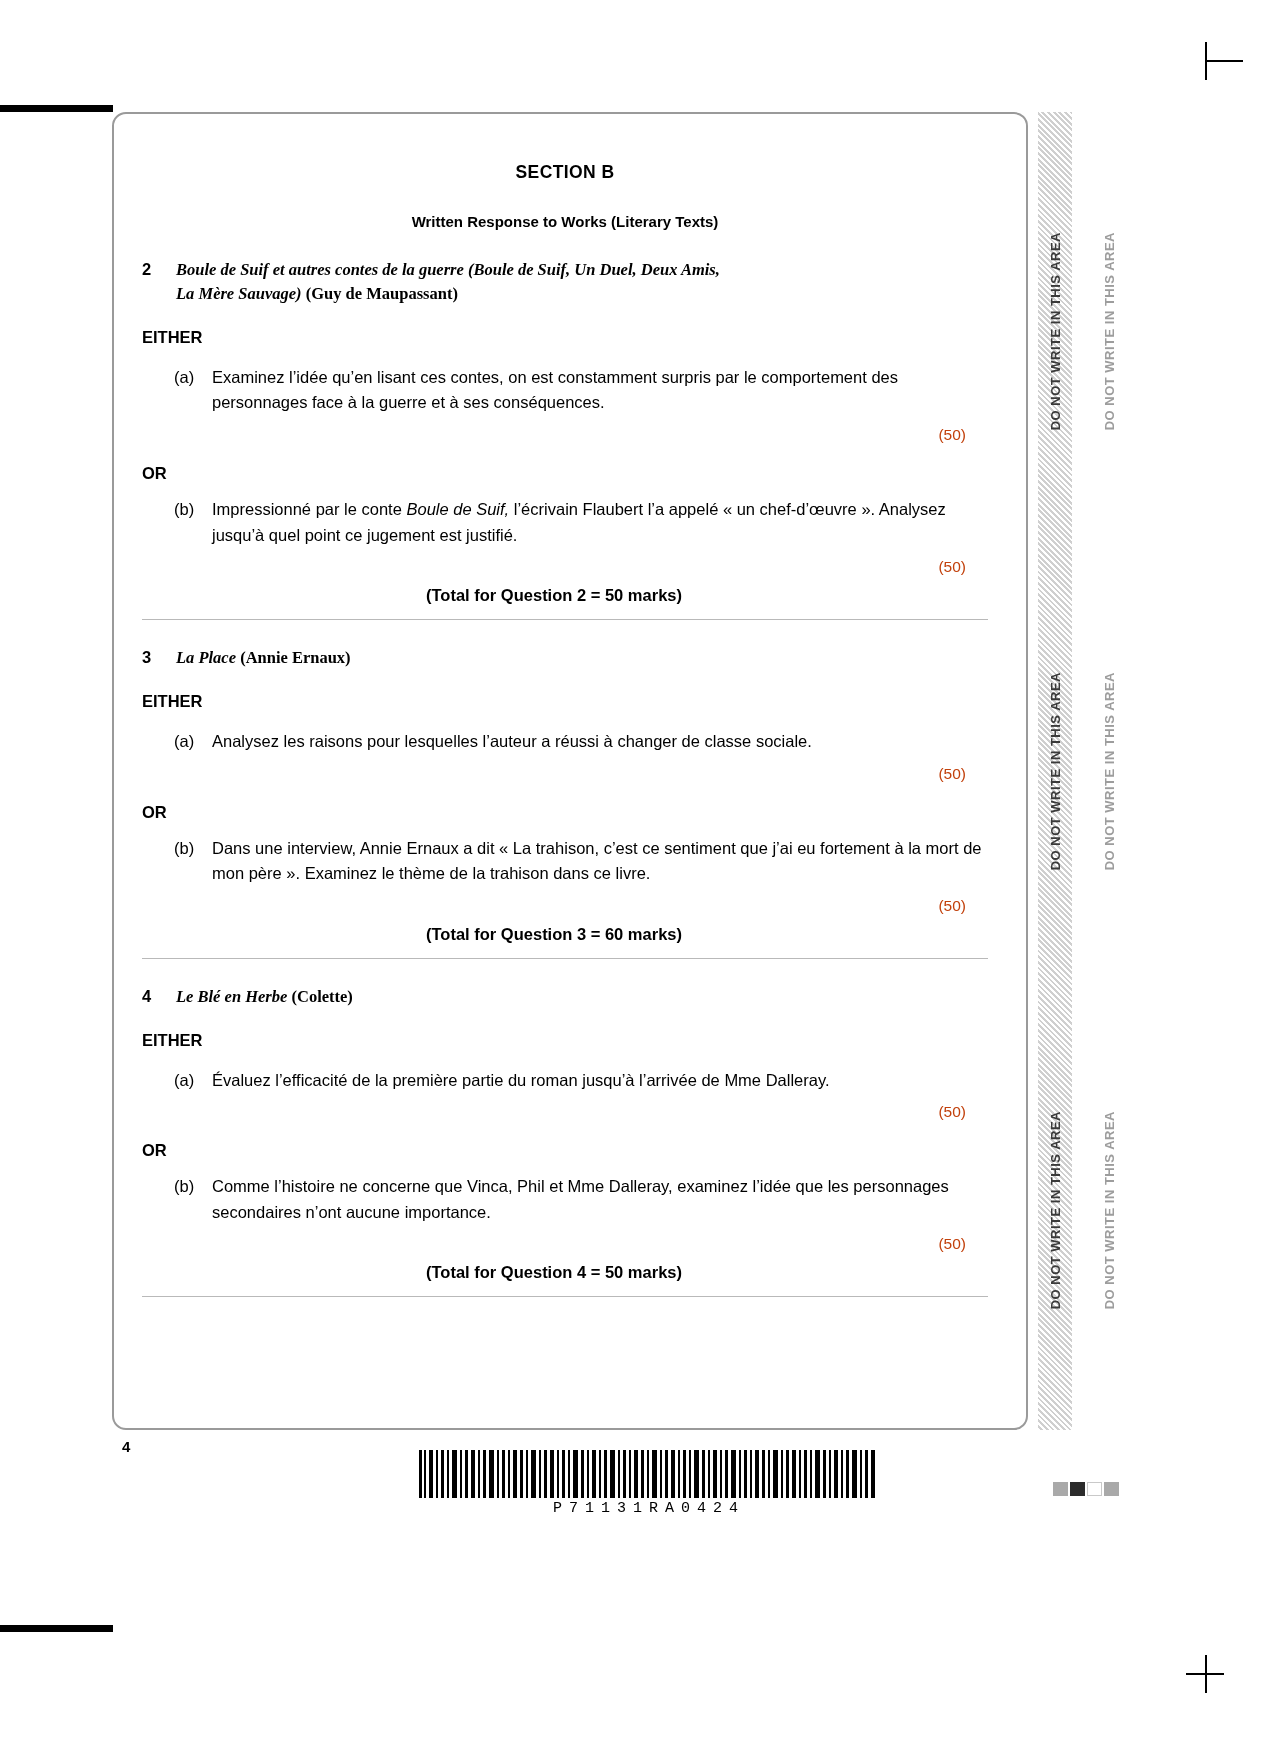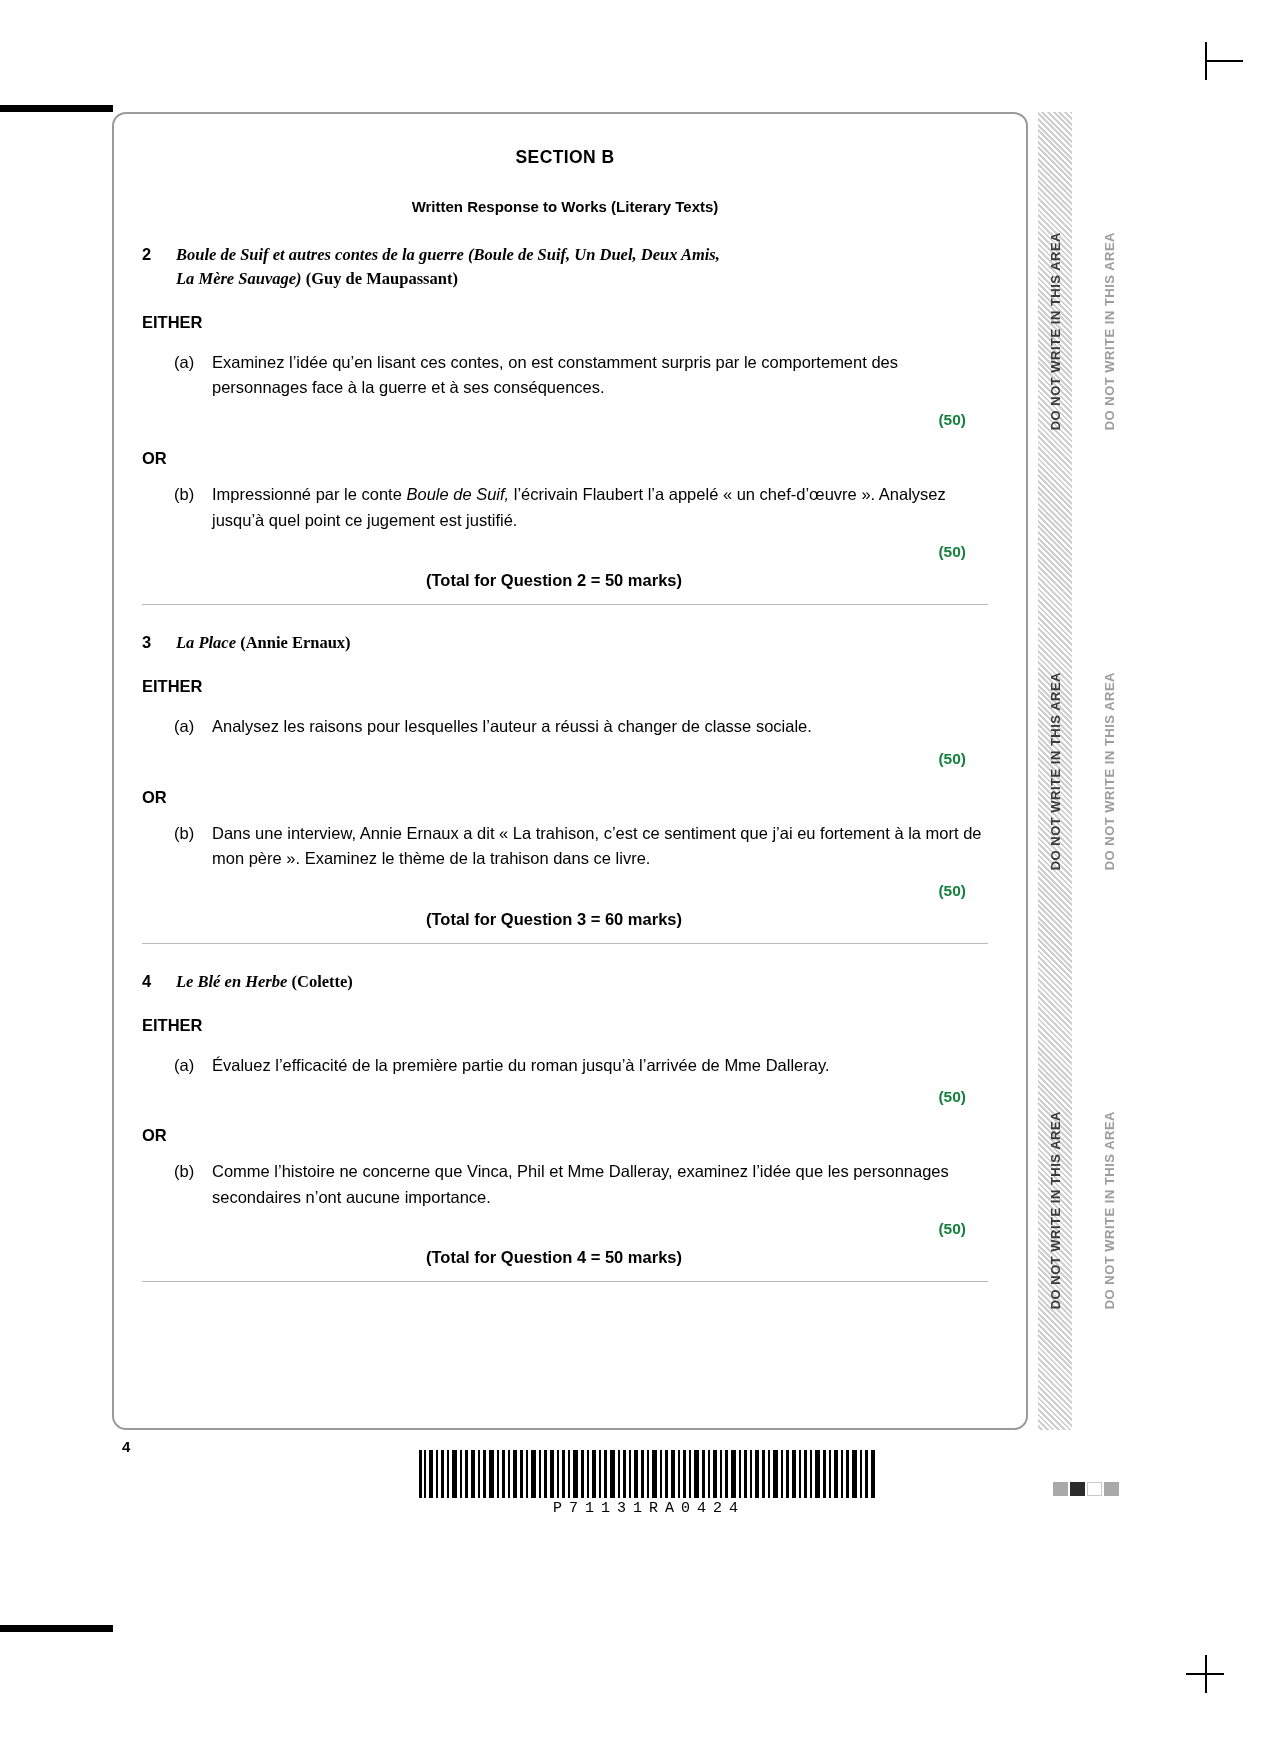--- a/index.html
+++ b/index.html
@@ -34,21 +34,21 @@
     left: 112px;
     top: 112px;
     width: 916px;
     height: 1318px;
     border: 2px solid #9a9a9a;
     border-radius: 14px;
     background: #fff;
     box-sizing: border-box;
   }
   .panel-inner {
-    padding: 33px 38px 0 28px;
+    padding: 48px 38px 0 28px;
   }
 
   
   .section-title {
     text-align: center;
     font-weight: bold;
     font-size: 17.5px;
     letter-spacing: .4px;
     margin: 0 0 30px 0;
   }
@@ -107,23 +107,23 @@
   }
   .part-label {
     width: 38px;
     flex: none;
   }
   .part-text { flex: 1; }
   .part-text i { }
 
   .marks {
     text-align: right;
-    color: #15803d;
+    color: #c2410c;
     font-size: 15.5px;
-    font-weight: bold;
+    font-weight: normal;
     margin-top: 10px;
     padding-right: 22px;
   }
 
   .total-line {
     text-align: center;
     font-weight: bold;
     font-size: 16.5px;
     padding-right: 22px;
     margin-top: 10px;

